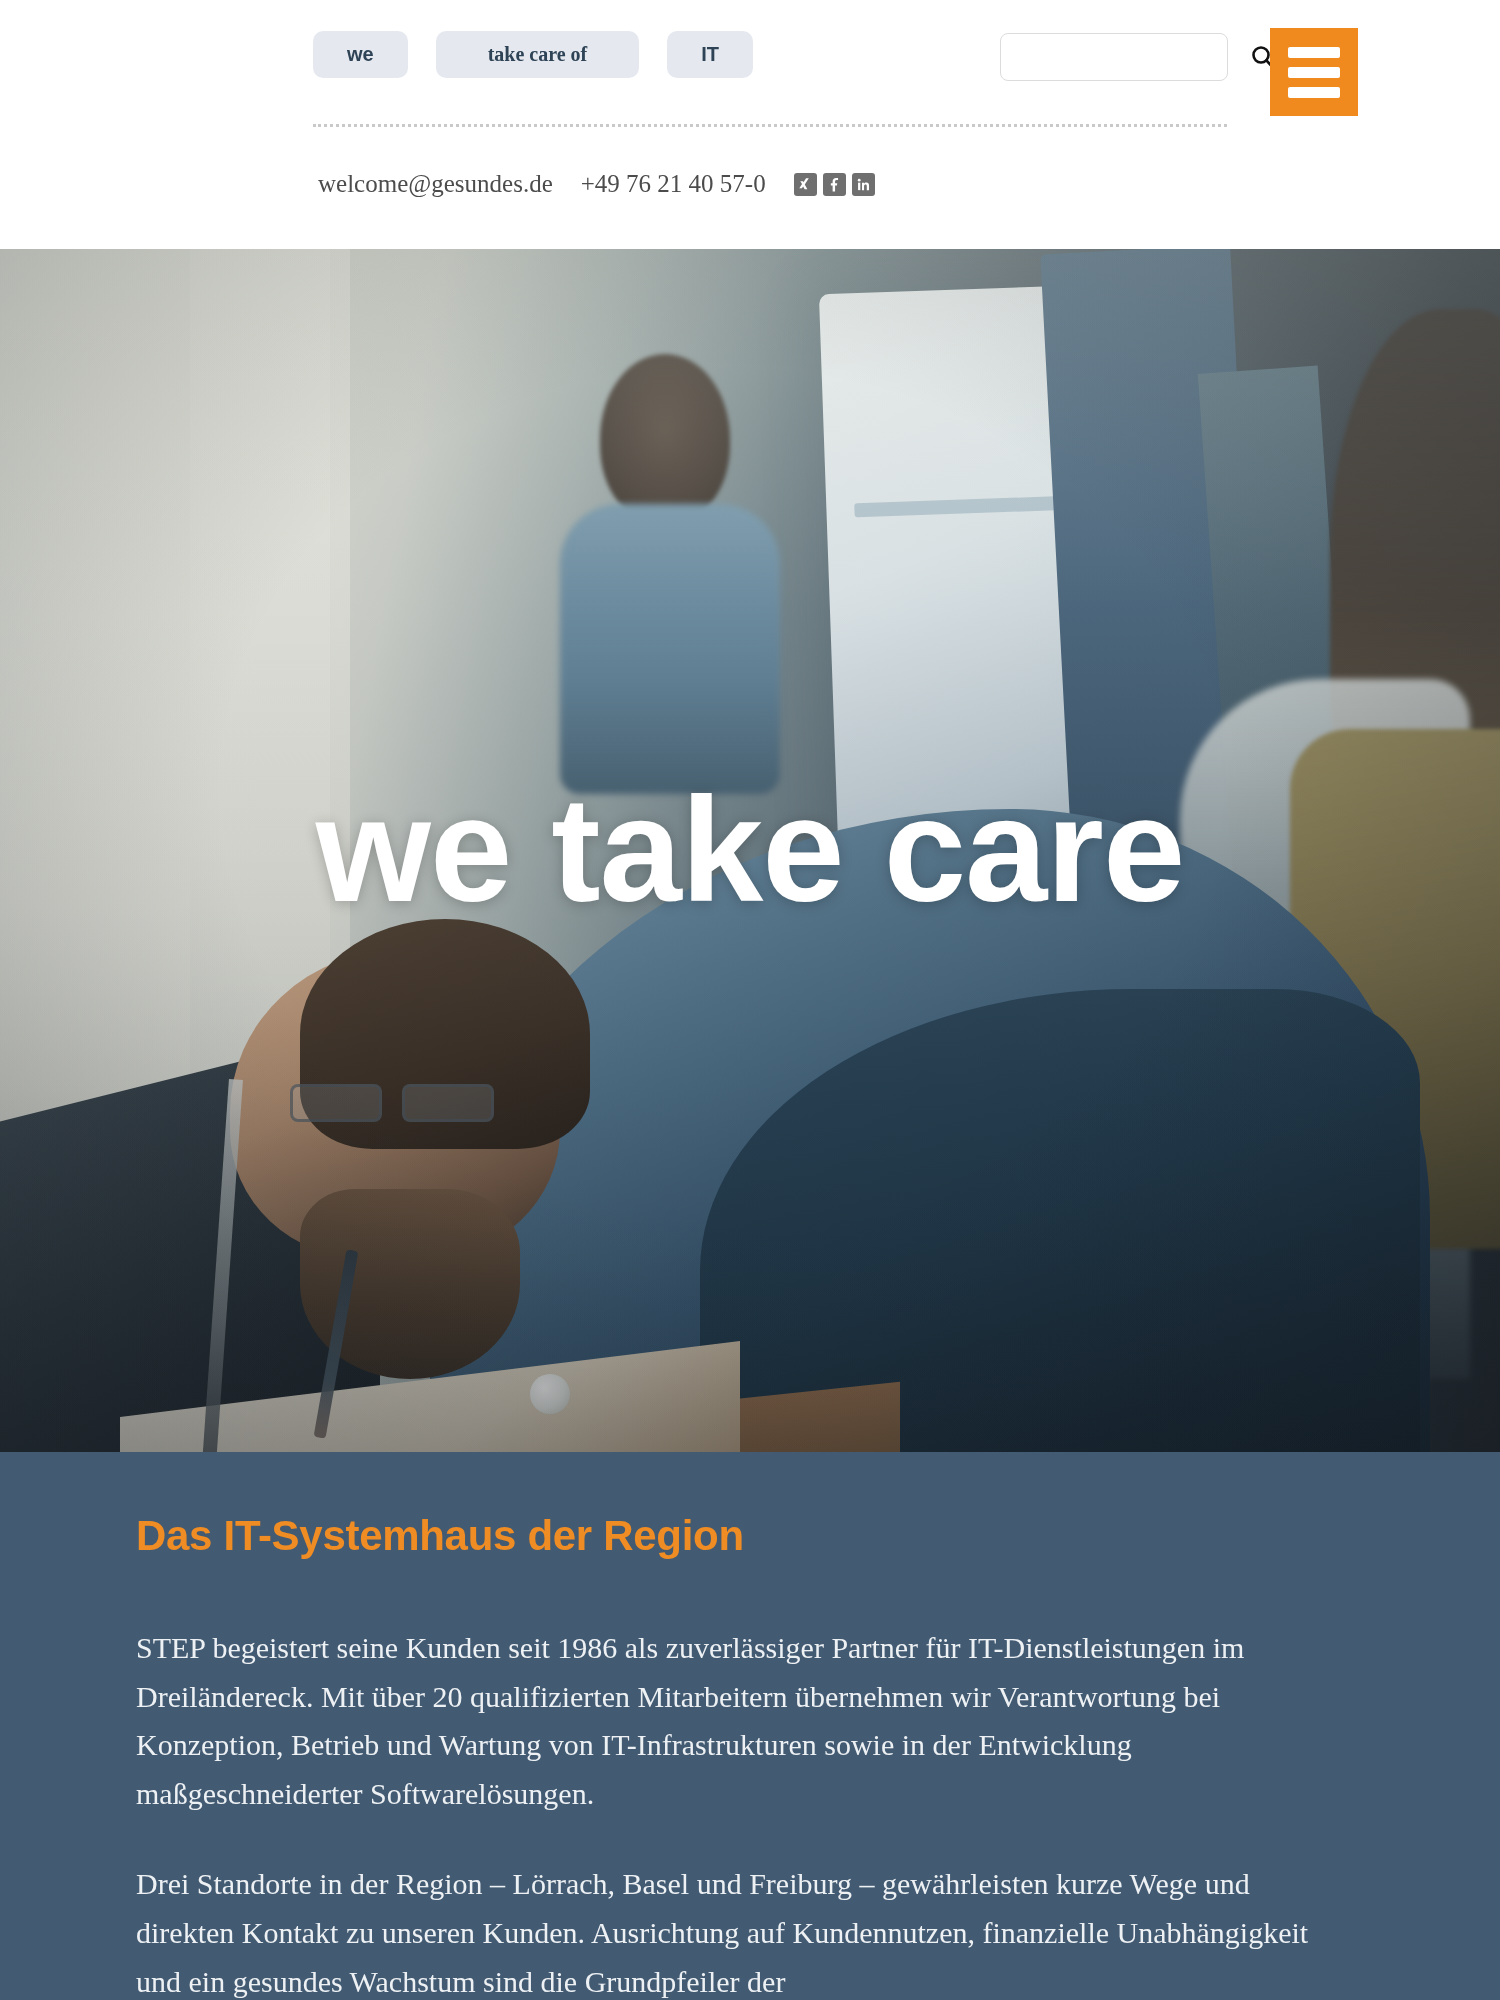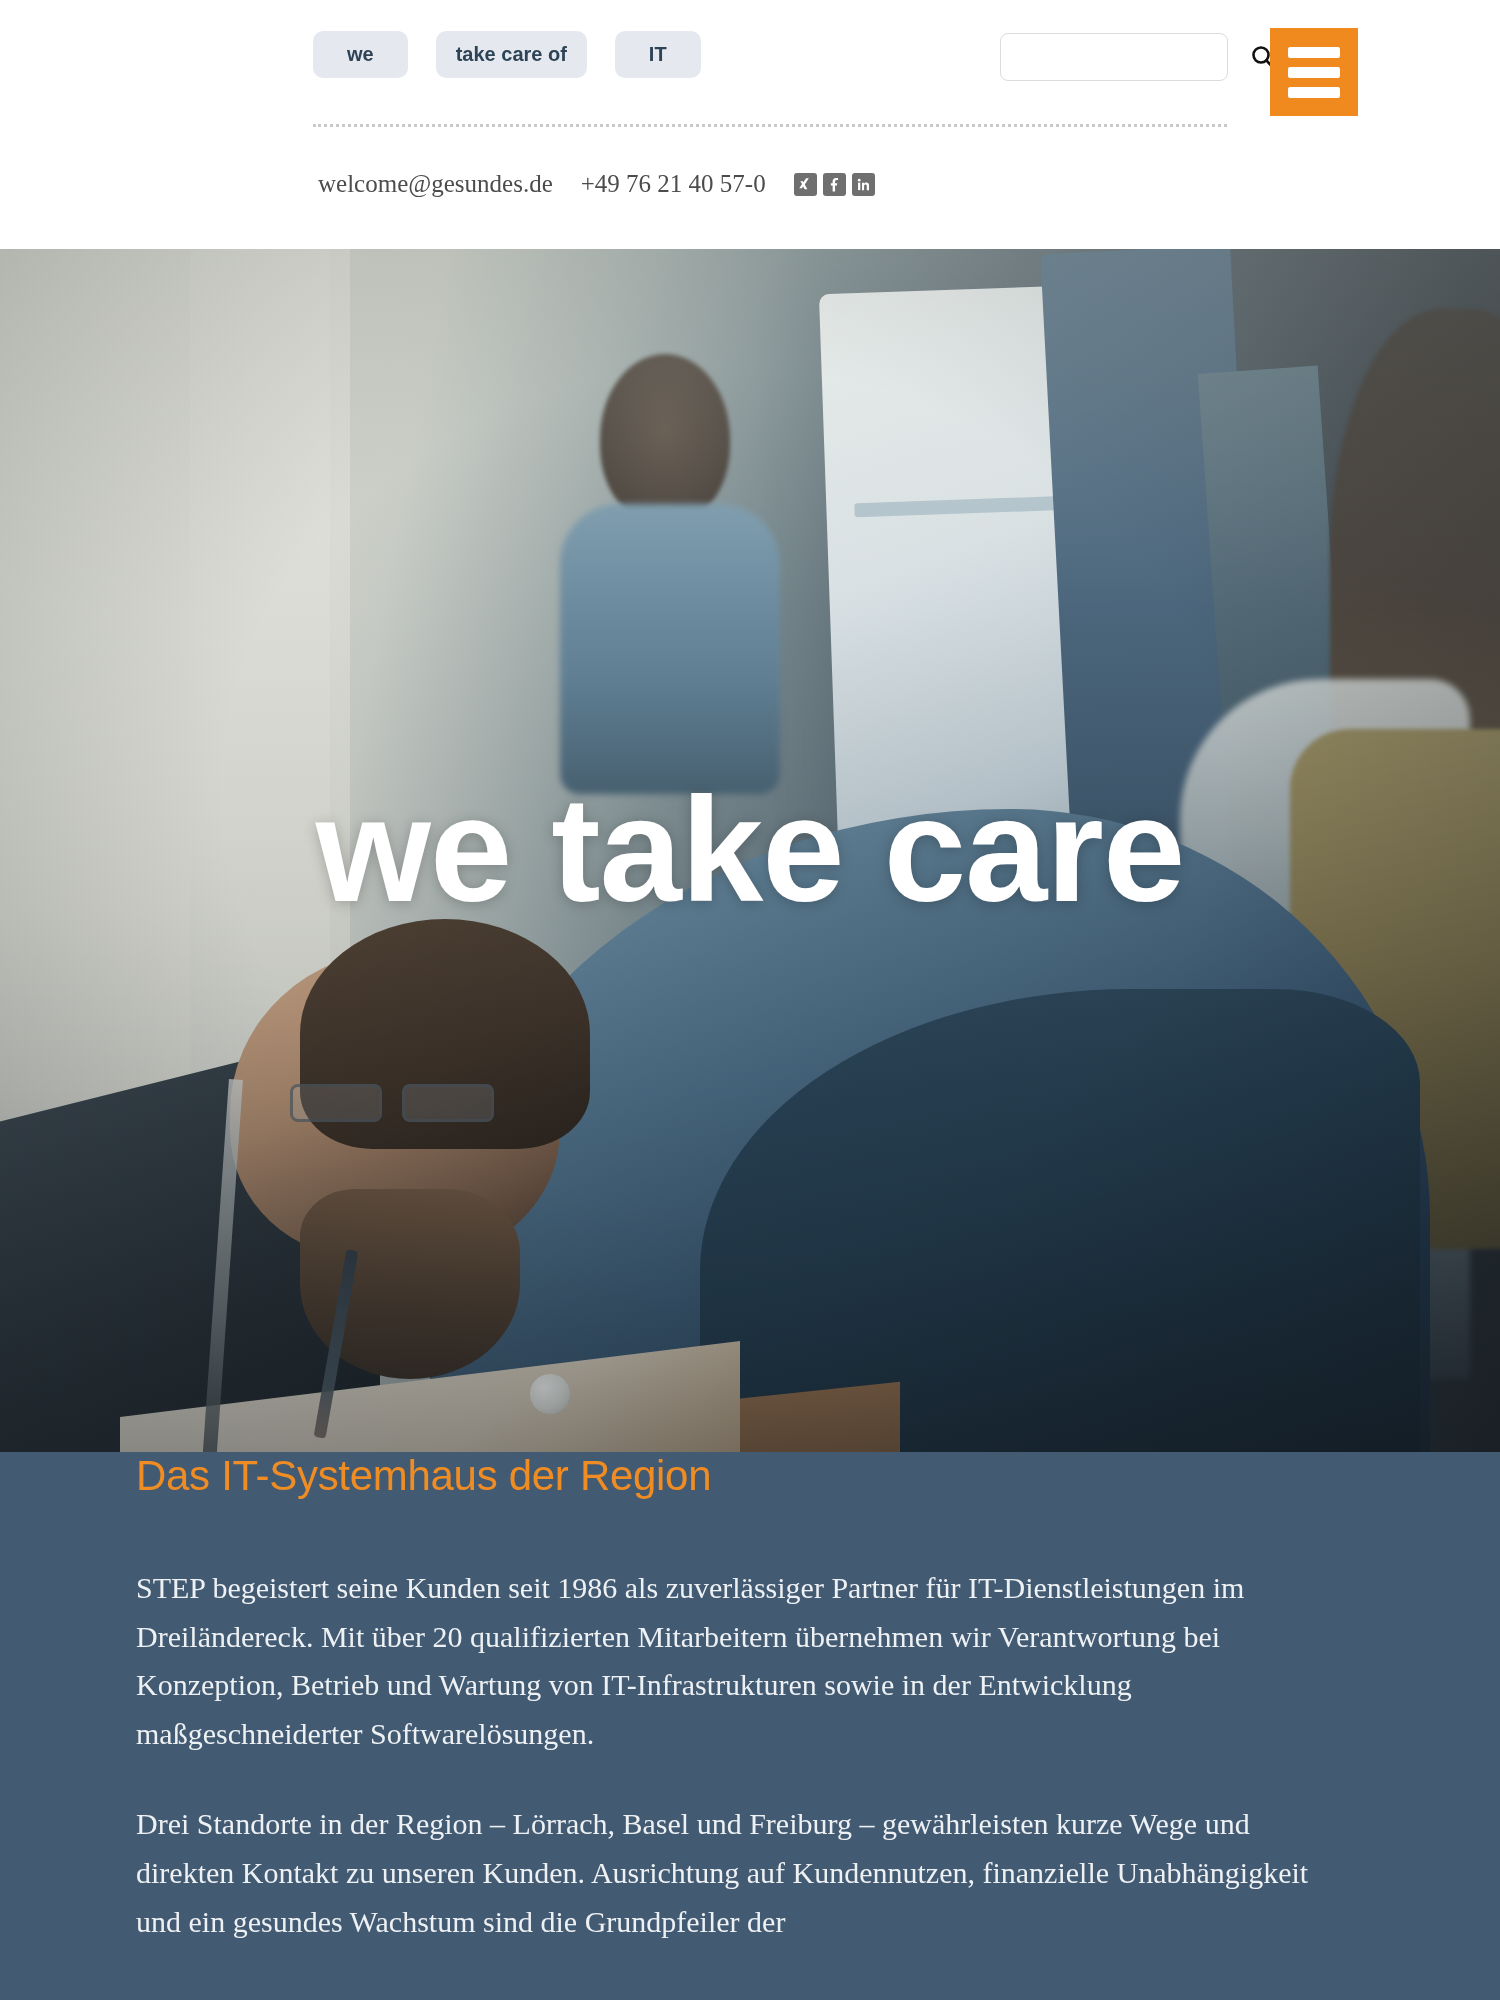--- a/index.html
+++ b/index.html
@@ -41,21 +41,21 @@
   }
 
   .nav-row { position:absolute; left:313px; top:31px; display:flex; align-items:center; gap:28px; }
   .nav-pill {
     background:#e5e9ef; border-radius:10px;
     height:47px; display:flex; align-items:center; justify-content:center;
     padding:6px 34px; cursor:pointer;
     font-size:20px; font-weight:bold; color:#2e4356;
     white-space:nowrap;
   }
-  .nav-pill.wide { padding:0 20px; }
+  .nav-pill.wide { padding:0 52px;font-family:Liberation Serif, serif; }
 
   .search-wrap {
     position:absolute; left:1000px; top:33px;
     width:228px; height:48px;
     border:1px solid #dcdcdc; border-radius:8px;
     background:#ffffff;
     display:flex; align-items:center;
   }
   .search-input {
     flex:1; height:100%; border:0; outline:0; background:transparent;
@@ -252,21 +252,22 @@
     font-family:"Liberation Sans", sans-serif;
   }
 
   
   .intro {
     position:absolute; left:0; top:1452px; width:1500px; height:548px;
     background:#425a72;
   }
   .intro-inner { position:absolute; left:136px; top:0; width:1250px; }
   .intro-title {
-    font-size:42px; font-weight:normal; color:#ef8c23;
+    margin-top:60px;
+    font-size:42px; font-weight:bold; color:#ef8c23;
     font-family:"Liberation Sans", sans-serif; letter-spacing:-.3px;
   }
   .intro-p {
     margin-top:64px;
     font-family:"Liberation Serif", serif;
     font-size:30px; line-height:1.62; color:#eef1f4;
     max-width:1210px;
   }
   .intro-p + .intro-p { margin-top:42px; }
 </style>

